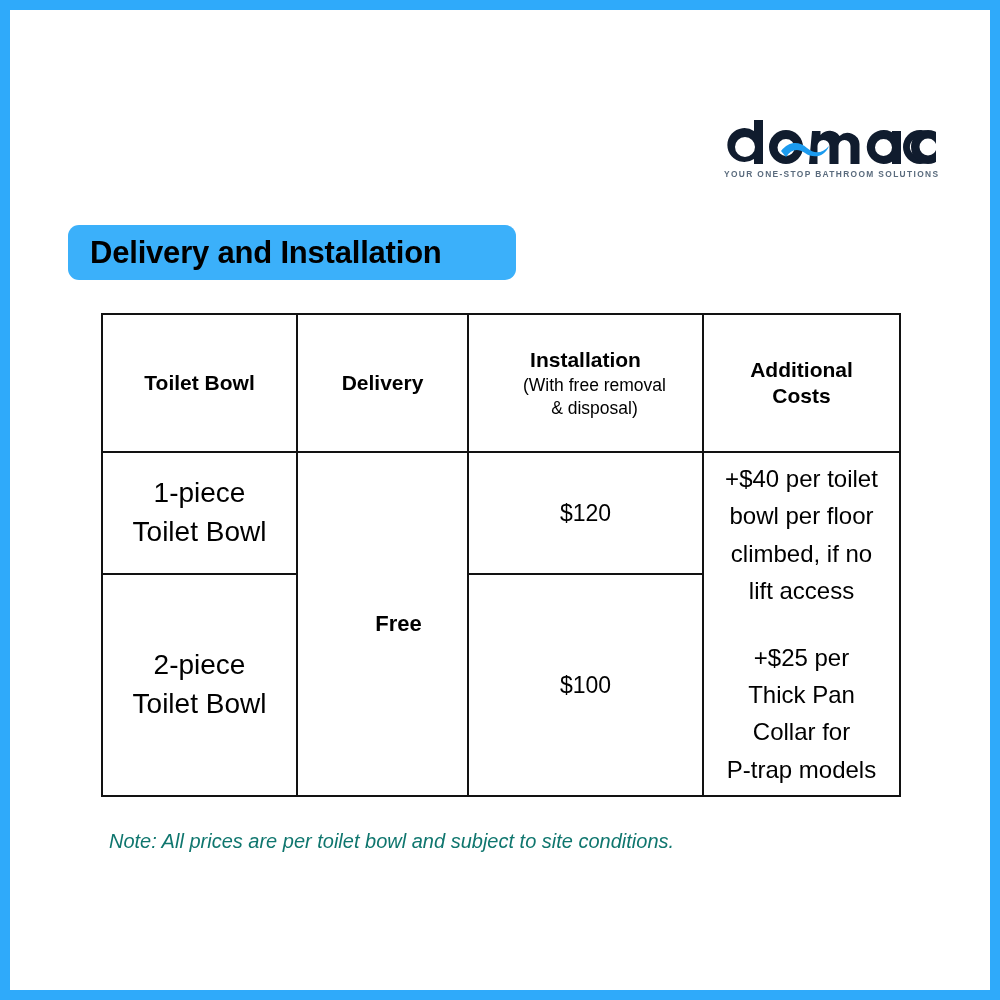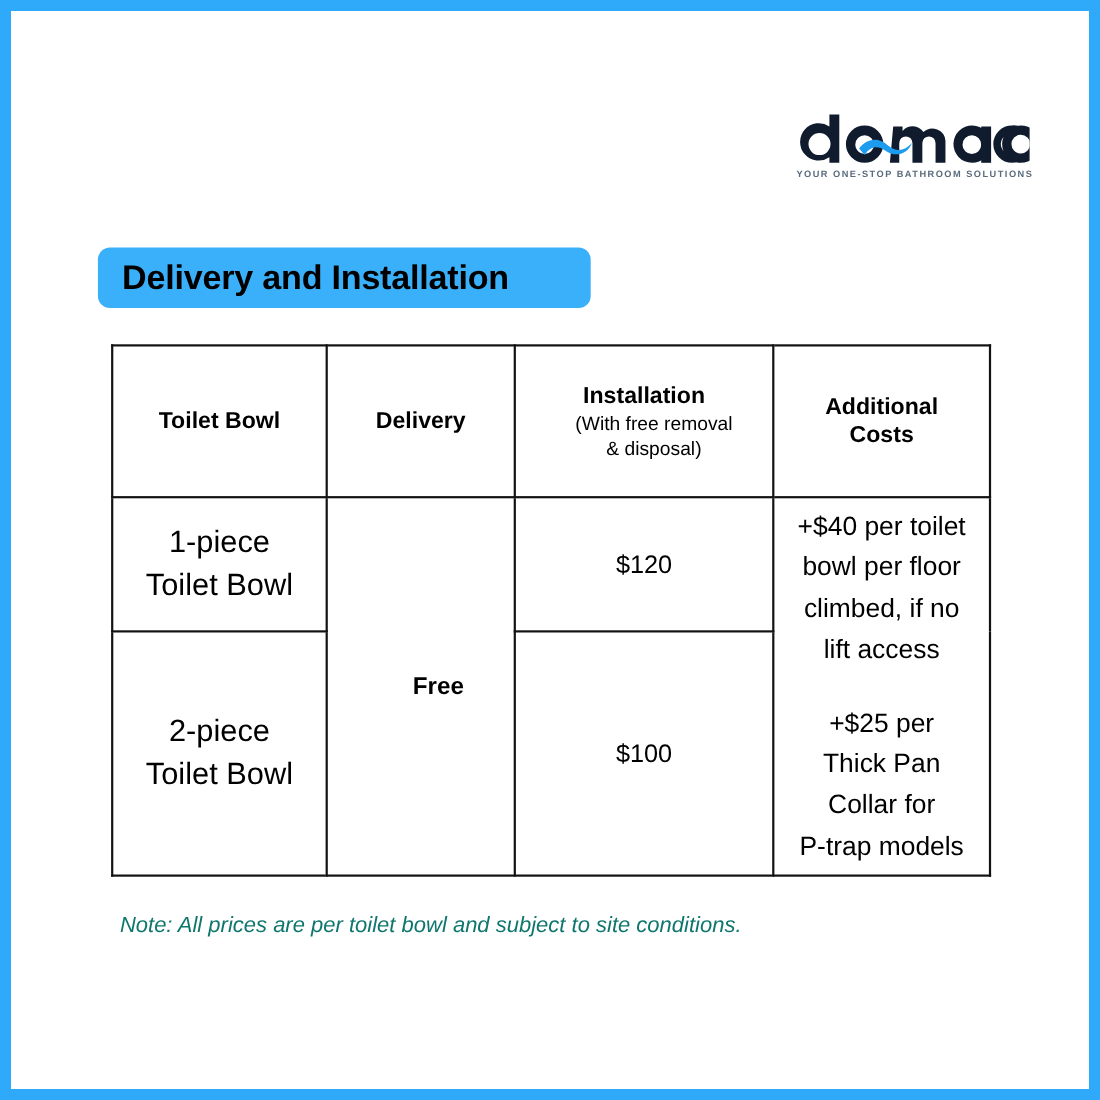--- a/index.html
+++ b/index.html
@@ -24,21 +24,21 @@
     width: 100%;
     height: 100%;
     background: #ffffff;
     overflow: hidden;
   }
 
   
   .logo-block {
     position: absolute;
     left: 714px;
-    top: 92px;
+    top: 108px;
     width: 212px;
     height: 70px;
     text-align: center;
   }
   .logo-mark {
     position: relative;
     width: 212px;
     height: 48px;
   }
   .logo-mark svg { display: block; }
@@ -48,21 +48,21 @@
     letter-spacing: 1.35px;
     color: #5a6b7d;
     font-weight: bold;
     font-family: "Liberation Sans", sans-serif;
     white-space: nowrap;
   }
 
   
   .title-banner {
     position: absolute;
-    left: 79px;
+    left: 58px;
     top: 215px;
     width: 448px;
     height: 55px;
     background: #3BB0FA;
     border-radius: 11px;
     display: flex;
     align-items: center;
     padding-left: 22px;
   }
   .title-text {

